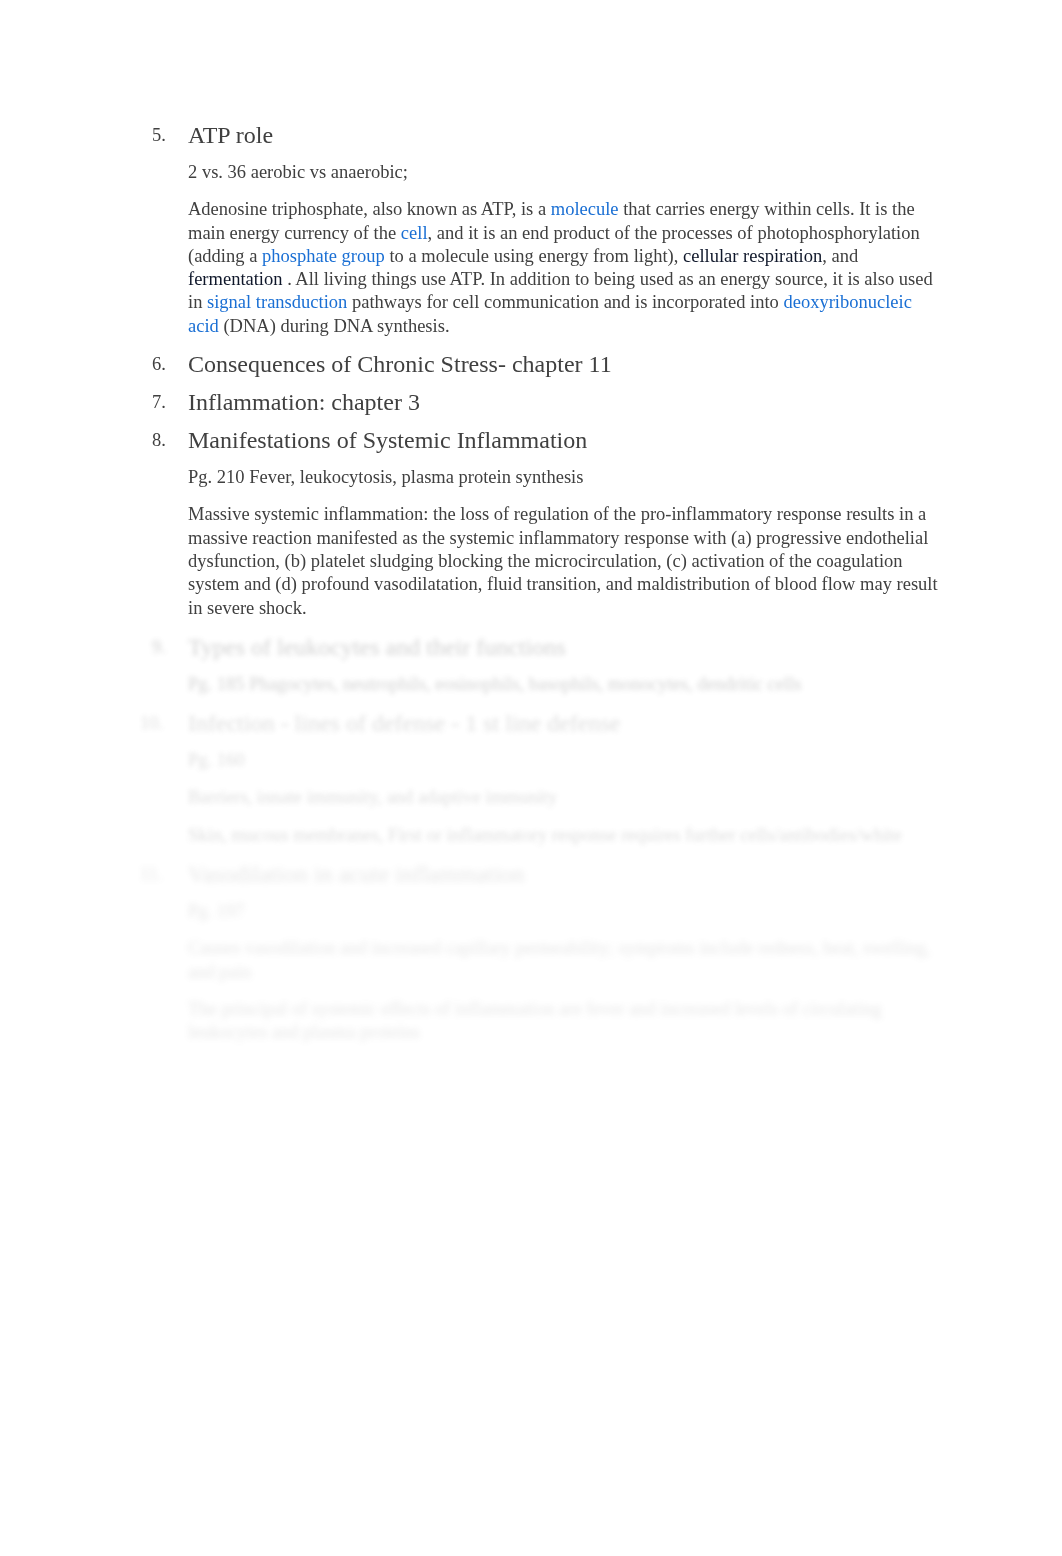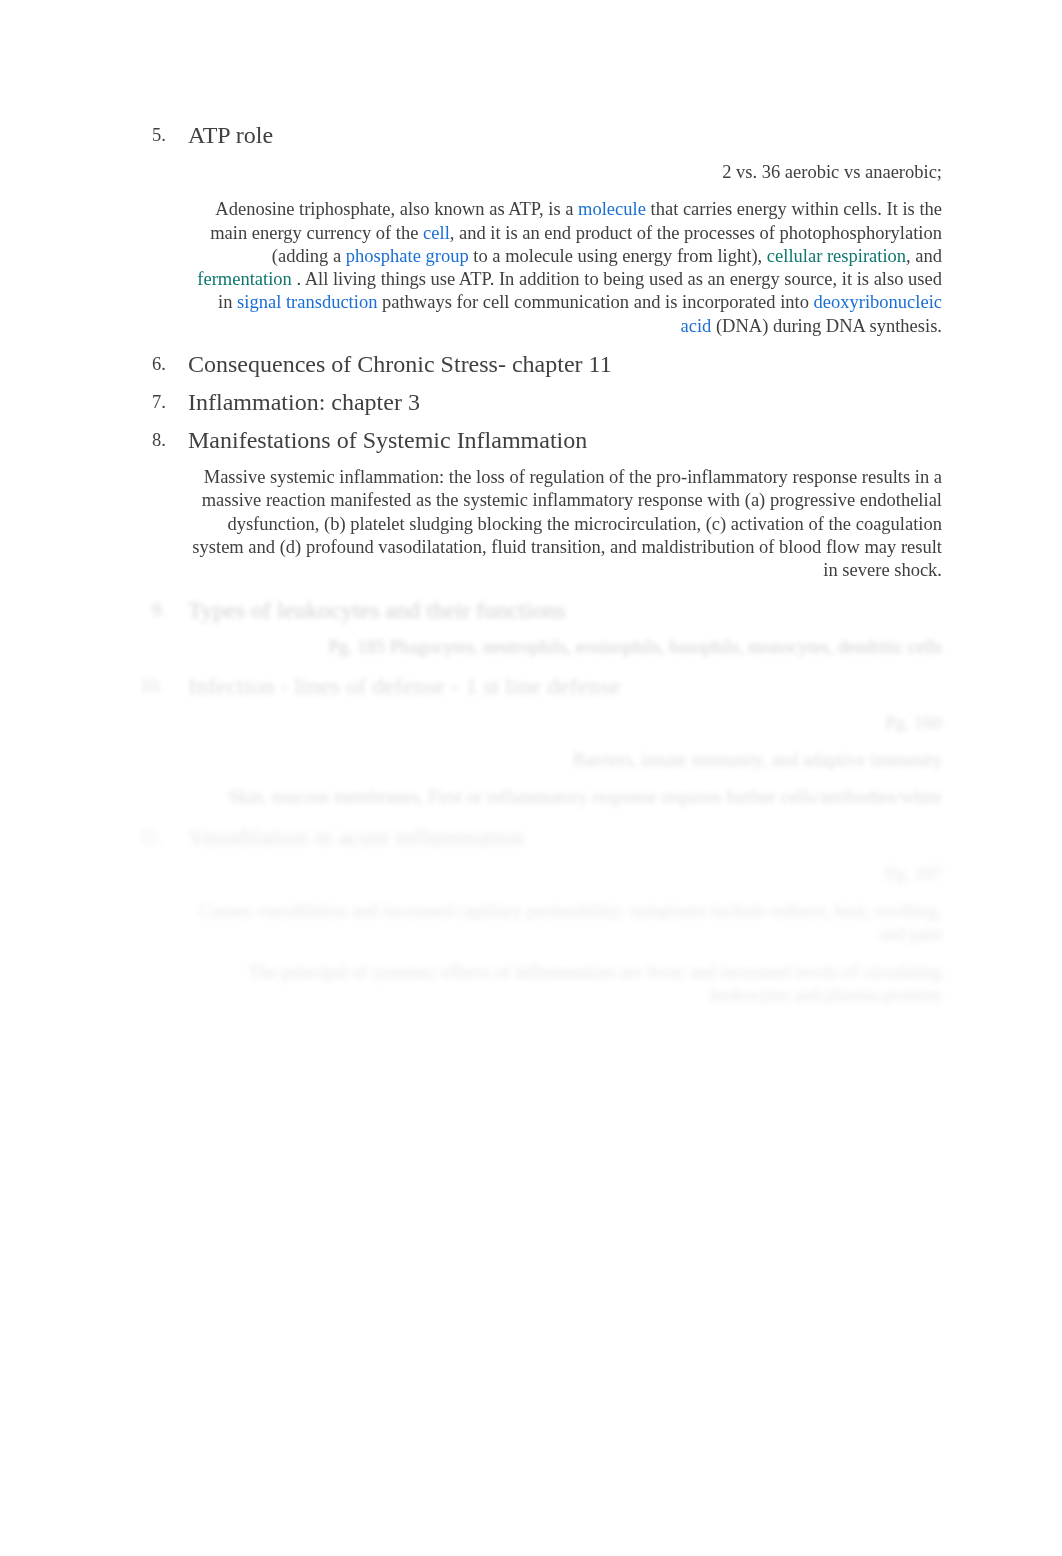--- a/index.html
+++ b/index.html
@@ -59,32 +59,32 @@
     color: #404040;
     margin: 0;
   }
 
   
   .para {
     margin: 14px 0 0 36px;
     font-size: 18.5px;
     line-height: 23.3px;
     color: #404040;
-    text-align: right;
+    text-align: left;
   }
   .item + .para { margin-top: 14px; }
   .para + .item { margin-top: 15px; }
   .para + .para { margin-top: 14px; }
 
   a.link, .link {
     color: #1a6fd4;
     text-decoration: none;
   }
   .link.muted {
-    color: #0f766e;
+    color: #0f172a;
   }
 
   
   .faded {
     filter: blur(2.6px);
     opacity: 0.30;
     -webkit-user-select: none;
     user-select: none;
   }
   .faded-2 {
@@ -128,20 +128,21 @@
 
     <div class="item" style="margin-top:15px;">
       <span class="item-number">7.</span>
       <span class="item-title">Inflammation: chapter 3</span>
     </div>
 
     <div class="item" style="margin-top:15px;">
       <span class="item-number">8.</span>
       <span class="item-title">Manifestations of Systemic Inflammation</span>
     </div>
+    <p class="para">Pg. 210 Fever, leukocytosis, plasma protein synthesis</p>
     <p class="para">Massive systemic inflammation: the loss of regulation of the pro-inflammatory response results in a massive reaction manifested as the systemic inflammatory response with (a) progressive endothelial dysfunction, (b) platelet sludging blocking the microcirculation, (c) activation of the coagulation system and (d) profound vasodilatation, fluid transition, and maldistribution of blood flow may result in severe shock.</p>
 
     <div class="faded">
       <div class="item" style="margin-top:16px;">
         <span class="item-number">9.</span>
         <span class="item-title">Types of leukocytes and their functions</span>
       </div>
       <p class="para">Pg. 185 Phagocytes, neutrophils, eosinophils, basophils, monocytes, dendritic cells</p>
     </div>
 

